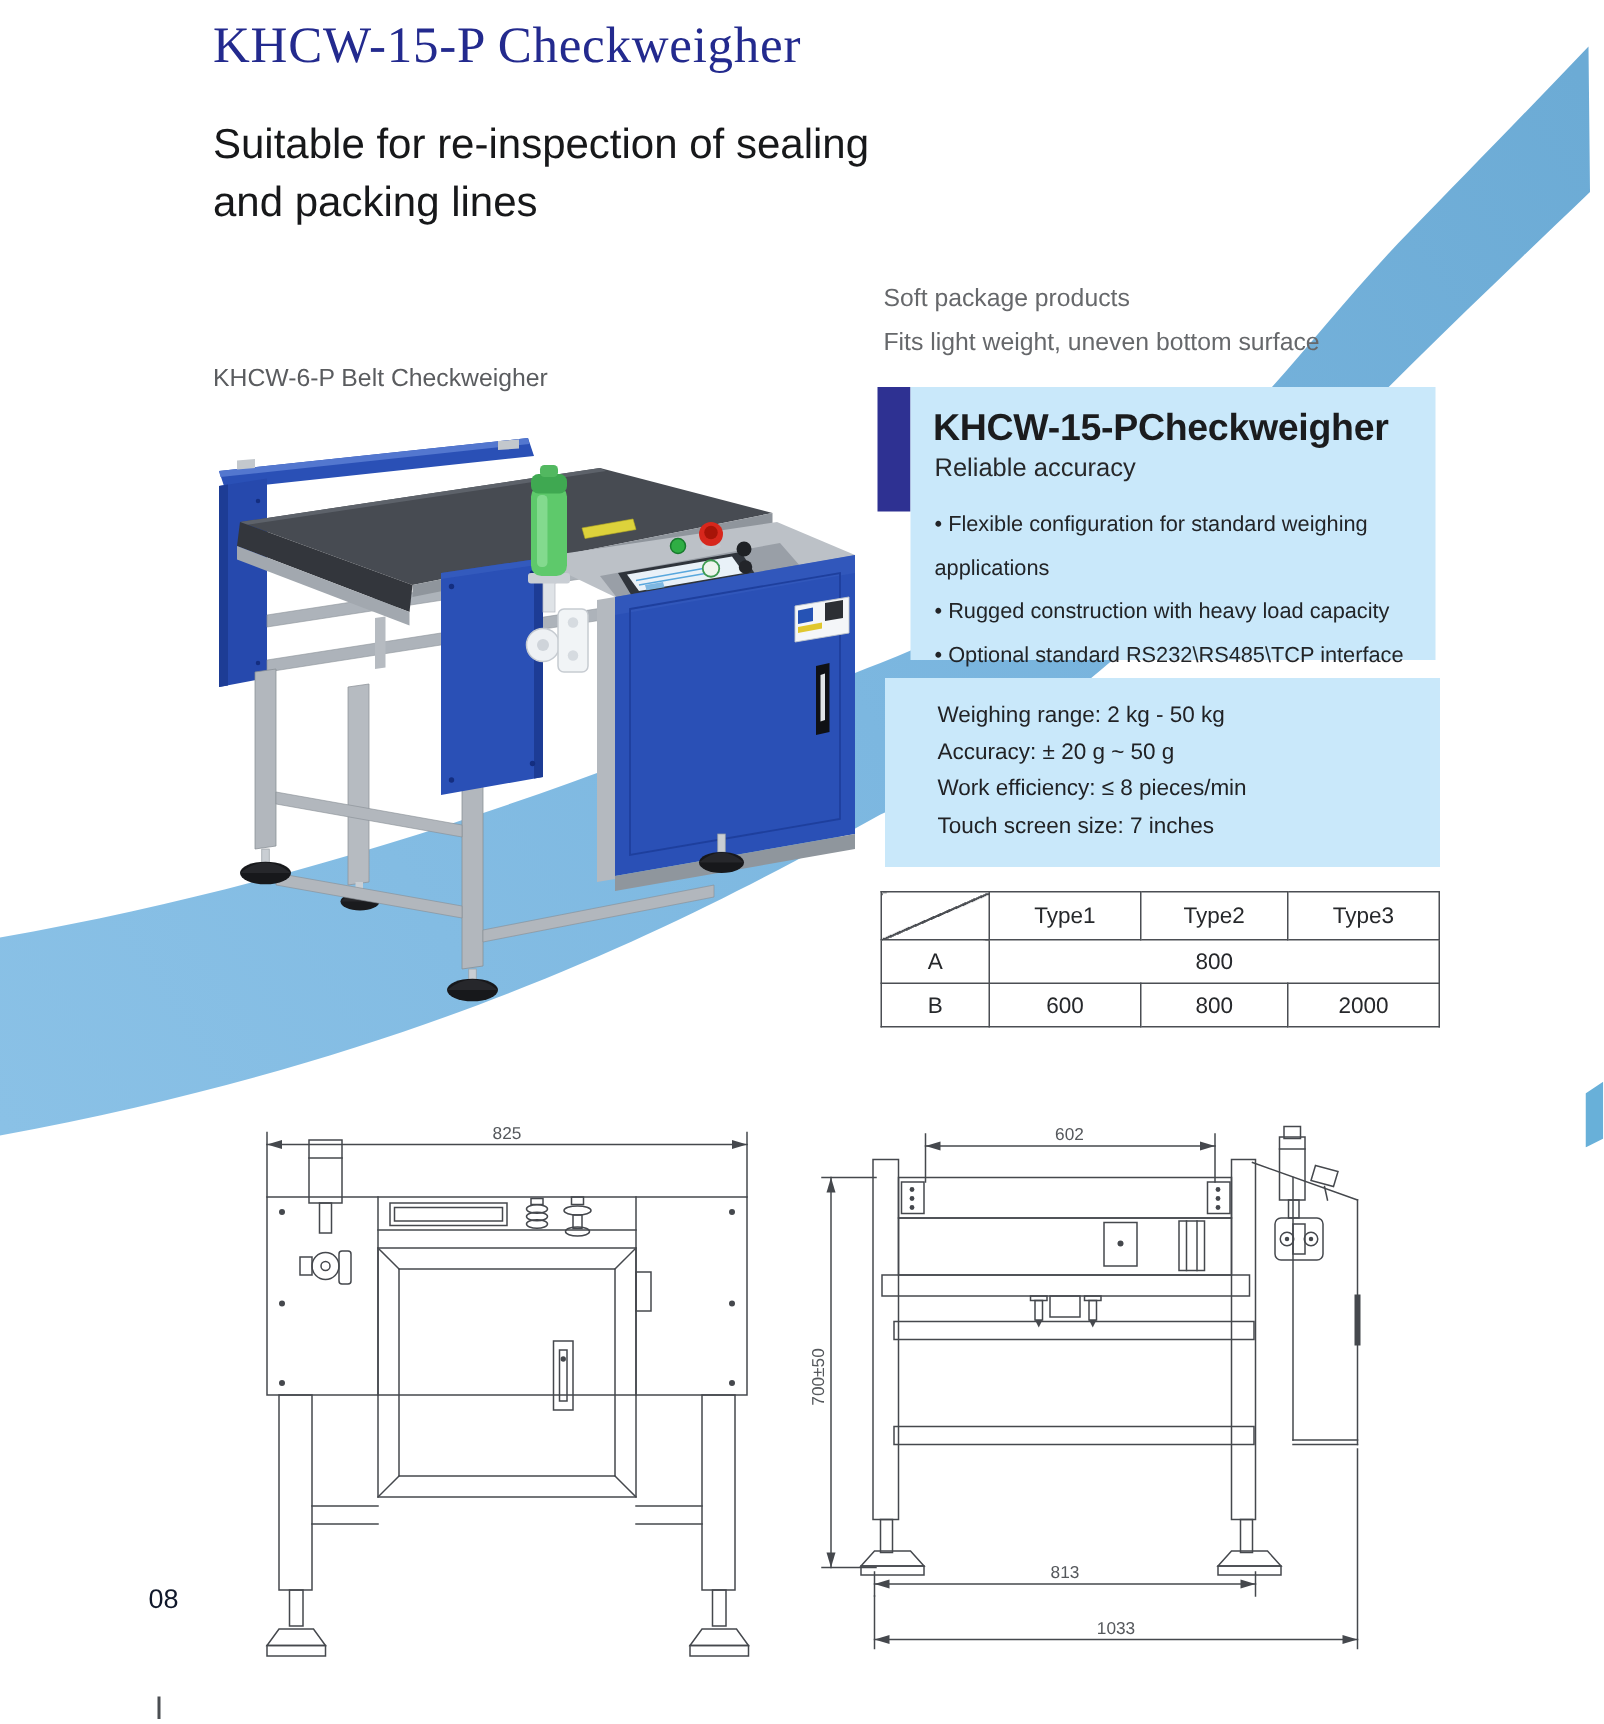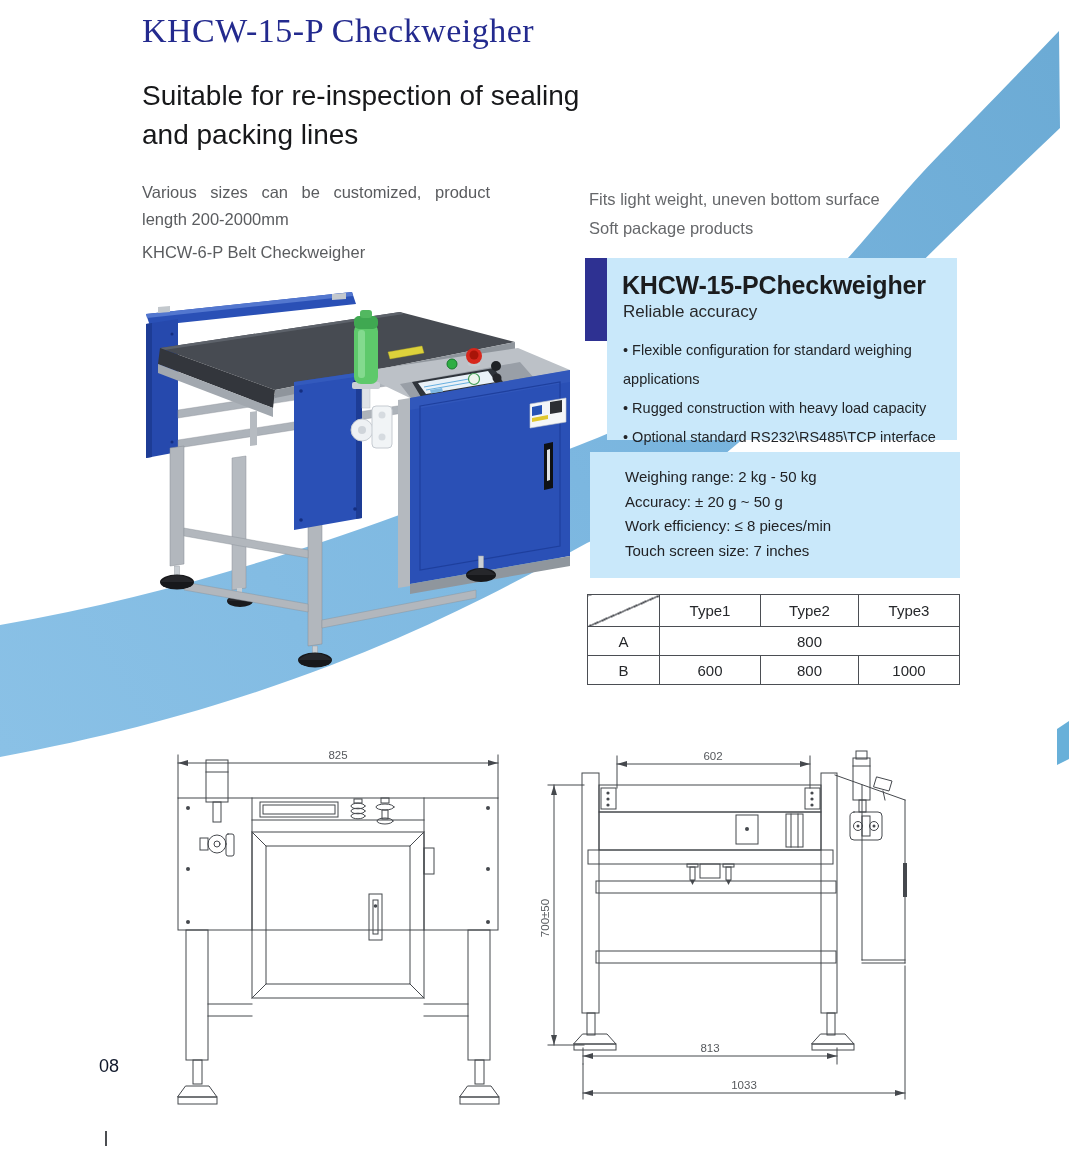--- a/index.html
+++ b/index.html
@@ -128,25 +128,24 @@
 
   <svg class="abs" style="left:1057px;top:721px;" width="12" height="44" viewBox="0 0 12 44">
     <polygon points="0,8 12,0 12,38 0,44" fill="#68b0d9"></polygon>
   </svg>
 
   <h1 class="abs doc-title">KHCW-15-P Checkweigher</h1>
   <div class="abs subtitle">
     <div>Suitable for re-inspection of sealing</div>
     <div>and packing lines</div>
   </div>
-  <p class="abs desc">Various sizes can be customized, product length 200-2000mm</p>
   <p class="abs model-caption">KHCW-6-P Belt Checkweigher</p>
   <div class="abs fit-note">
+    <div>Soft package products</div>
     <div>Fits light weight, uneven bottom surface</div>
-    <div>Soft package products</div>
   </div>
 
   <svg class="abs" style="left:100px;top:290px;" width="480" height="415" viewBox="0 0 480 415">
 
     <polygon points="132,168 146,166 146,298 132,300" fill="#b6bbc1" stroke="#8d939a" stroke-width="0.5"></polygon>
     <rect x="137" y="298" width="5" height="10" fill="#c9ced3"></rect>
     <ellipse cx="140" cy="311" rx="13" ry="6" fill="#1a1b1e"></ellipse>
     <path d="M127,311 Q140,300 153,311 Z" fill="#26272b"></path>
 
     <polygon points="46,24 252,2 256,14 50,36" fill="#2a50b6"></polygon>
@@ -270,21 +269,21 @@
       <td>Type3</td>
     </tr>
     <tr>
       <td>A</td>
       <td colspan="3">800</td>
     </tr>
     <tr>
       <td>B</td>
       <td>600</td>
       <td>800</td>
-      <td>1000</td>
+      <td>2000</td>
     </tr>
   </tbody>
     </table>
 
   <svg class="abs" style="left:140px;top:748px;" width="395" height="372" viewBox="0 0 395 372">
     <g stroke="#45484d" stroke-width="1" fill="none" stroke-linecap="square">
 
       <line x1="38" y1="15" x2="358" y2="15"></line>
       <line x1="38" y1="7" x2="38" y2="50"></line>
       <line x1="358" y1="7" x2="358" y2="50"></line>

